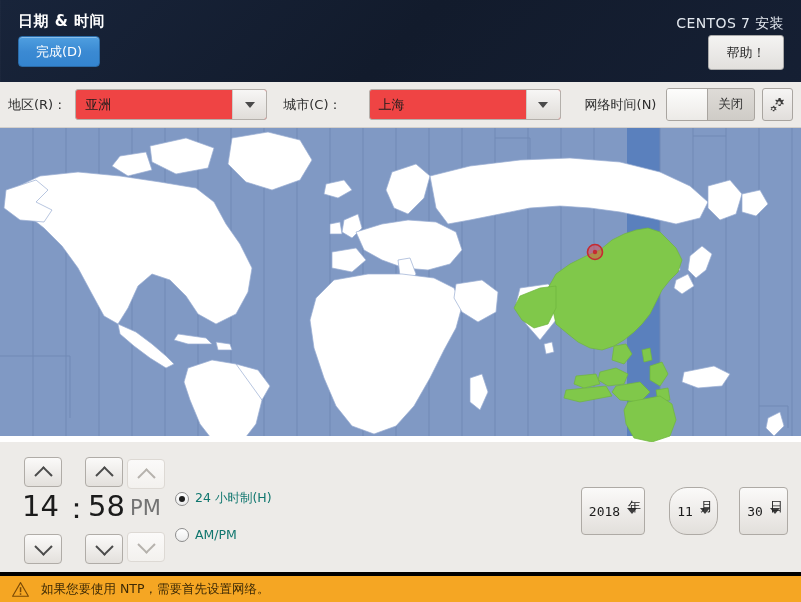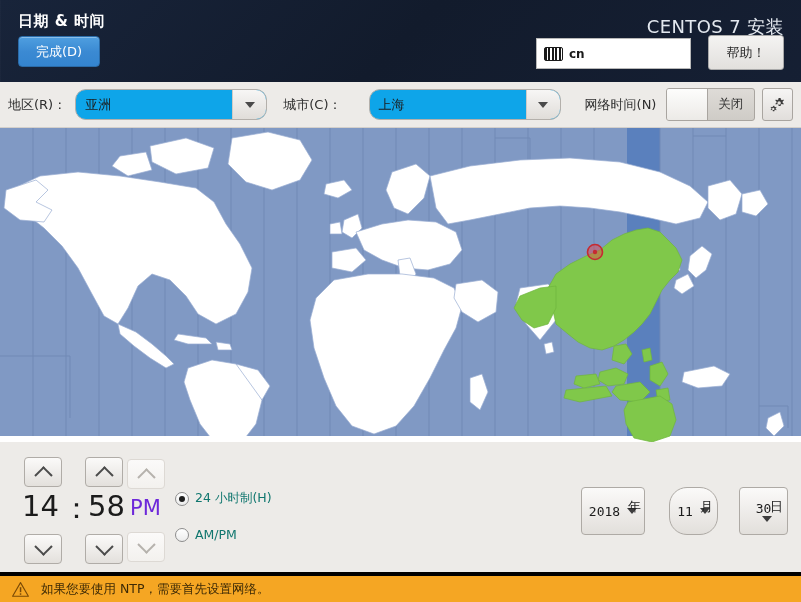--- a/index.html
+++ b/index.html
@@ -50,21 +50,21 @@
     display: flex;
     align-items: center;
     justify-content: center;
     cursor: pointer;
     box-sizing: border-box;
   }
   .product-title {
     position: absolute;
     right: 17px; top: 15px;
     color: #e3e8ef;
-    font-size: 18px;
+    font-size: 14px;
     letter-spacing: 0.4px;
   }
   .kbd-box {
     position: absolute;
     right: 110px; top: 38px;
     width: 155px; height: 31px;
     background: #ffffff;
     border: 1px solid #b8b8b8;
     box-sizing: border-box;
     display: flex;
@@ -114,22 +114,22 @@
     padding: 8px 8px;
   }
   .tb-label {
     font-size: 13px;
     color: #2e2e2e;
     white-space: nowrap;
   }
   .combo {
     height: 31px;
     border: 1px solid #b4b0ab;
-    border-radius: 11px;
-    background: #0ea5e9;
+    border-radius: 3px;
+    background: #ef4444;
     display: flex;
     align-items: center;
     box-sizing: border-box;
     overflow: hidden;
     cursor: pointer;
   }
   .combo-text {
     flex: 1;
     padding-left: 9px;
     font-size: 13px;
@@ -239,21 +239,21 @@
   .chev.up { transform: rotate(-135deg) translate(-2px,-2px); }
   .chev.dn { transform: rotate(45deg) translate(-2px,-2px); }
   .spin-btn.disabled .chev { border-color: #b6b2ad; }
 
   .time-text {
     position: absolute;
     font-size: 29px;
     color: #1b1b1b;
     font-family: "DejaVu Sans", "Liberation Sans", sans-serif;
   }
-  .time-text.dim { color: #6d28d9; font-size: 21px; }
+  .time-text.dim { color: #737373; font-size: 21px; }
 
   .radio-row {
     position: absolute;
     display: flex;
     align-items: center;
   }
   .radio {
     width: 14px; height: 14px;
     border-radius: 50%;
     border: 1px solid #8d8d8d;
@@ -333,24 +333,20 @@
 </head>
 <body>
 
 <div id="app">
 
   <div class="header">
     <div class="hdr-title">日期 &amp; 时间</div>
     <div class="done-btn">完成(D)</div>
     <div class="product-title">CENTOS 7 安装</div>
 
-    <div class="kbd-box">
-      <div class="kbd-icon"></div>
-      <span class="kbd-label">cn</span>
-    </div>
 
     <div class="help-btn">帮助！</div>
   </div>
 
   <div class="toolbar">
     <span class="tb-label">地区(R)：</span>
 
     <div class="combo region-combo">
       <div class="combo-text">亚洲</div>
       <div class="combo-arrow">
@@ -579,21 +575,21 @@
       <span class="date-caret"></span>
     </div>
     <div class="date-unit" style="left:628px; top:56px;">年</div>
 
     <div class="date-combo" style="left:645px; top:45px; width:49px;border-radius:18px;">
       <span class="date-val">11</span>
       <span class="date-caret"></span>
     </div>
     <div class="date-unit" style="left:700px; top:56px;">月</div>
 
-    <div class="date-combo" style="left:715px; top:45px; width:49px;flex-direction:column;">
+    <div class="date-combo" style="left:715px; top:45px; width:49px;">
       <span class="date-val">30</span>
       <span class="date-caret"></span>
     </div>
     <div class="date-unit" style="left:770px; top:56px;">日</div>
   </div>
 
   <div class="warnbar">
     <svg class="warn-tri" viewBox="0 0 17 15">
       <path d="M8.5 0.6 L16.4 14.2 L0.6 14.2 Z" fill="#f5a623" stroke="#7a4a06" stroke-width="1.1" stroke-linejoin="round"></path>
       <rect x="7.8" y="5.2" width="1.5" height="5" fill="#7a4a06"></rect>

